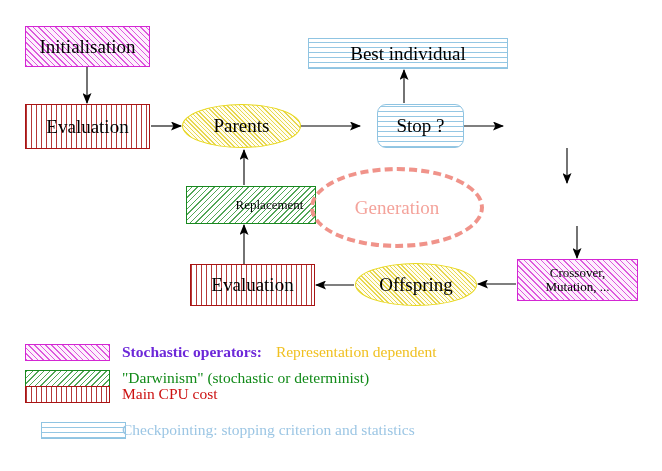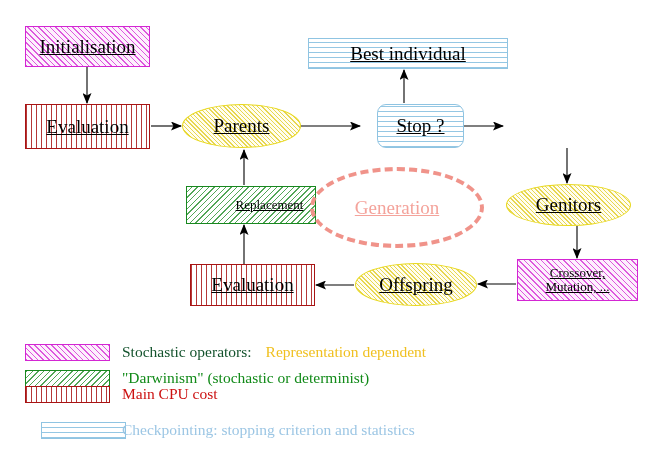--- a/index.html
+++ b/index.html
@@ -4,21 +4,21 @@
 <style>
   html,body{margin:0;padding:0;background:#ffffff;}
   body{
     width:662px;height:471px;position:relative;overflow:hidden;
     font-family:"Liberation Serif","DejaVu Serif",serif;
     background:#ffffff;
   }
   #stage{position:absolute;left:0;top:0;width:662px;height:471px;}
   svg.layer{position:absolute;left:0;top:0;width:662px;height:471px;}
   .node{position:absolute;display:flex;align-items:center;justify-content:center;
-        text-align:center;box-sizing:border-box;color:#000;text-decoration:underline;}
+        text-align:center;box-sizing:border-box;color:#000;}
   .node span{position:relative;z-index:3;line-height:1.05;}
 
   
   .box-magenta{
     border:1.5px solid #d326d3;
     background-color:#fdf0fd;
     background-image:repeating-linear-gradient(45deg,
         rgba(211,38,211,.75) 0px, rgba(211,38,211,.75) 1px,
         rgba(255,255,255,0) 1px, rgba(255,255,255,0) 4px);
   }
@@ -64,21 +64,21 @@
   
   .t-big{font-size:19px;}
   .t-sm{font-size:13px;}
 
   
   #legend{position:absolute;left:0;top:336px;width:662px;}
   .leg-row{position:absolute;left:0;width:662px;height:26px;}
   .swatch{position:absolute;left:25px;width:85px;height:17px;box-sizing:border-box;}
   .leg-text{position:absolute;left:122px;top:-1px;font-size:15.5px;white-space:nowrap;}
   .leg-text .c2{margin-left:14px;}
-  .cl-magenta{color:#14532d;}
+  .cl-magenta{color:#6d28d9;font-weight:bold;}
   .cl-gold{color:#f0c020;}
   .cl-green{color:#118a18;}
   .cl-red{color:#cc1111;}
   .cl-blue{color:#9cc6e4;}
 </style>
 </head>
 <body>
 
 <div id="stage">
 
@@ -128,23 +128,20 @@
 
   <div class="node box-blue t-big" style="left:292px;top:38px;width:200px;height:31px;">
     <span>Best individual</span>
   </div>
 
   <div class="node box-blue rounded t-big" style="left:361px;top:104px;width:87px;height:44px;">
     <span>Stop ?</span>
   </div>
 
 
-  <div class="node ell-yellow t-big" style="left:506px;top:184px;width:125px;height:42px;">
-    <span>Genitors</span>
-  </div>
 
   <div class="node box-magenta t-sm" style="left:517px;top:259px;width:121px;height:42px;flex-direction:column;">
     <span>Crossover,</span>
     <span>Mutation, ...</span>
   </div>
 
   <div class="node ell-yellow t-big" style="left:355px;top:263px;width:122px;height:43px;">
     <span>Offspring</span>
   </div>
 

